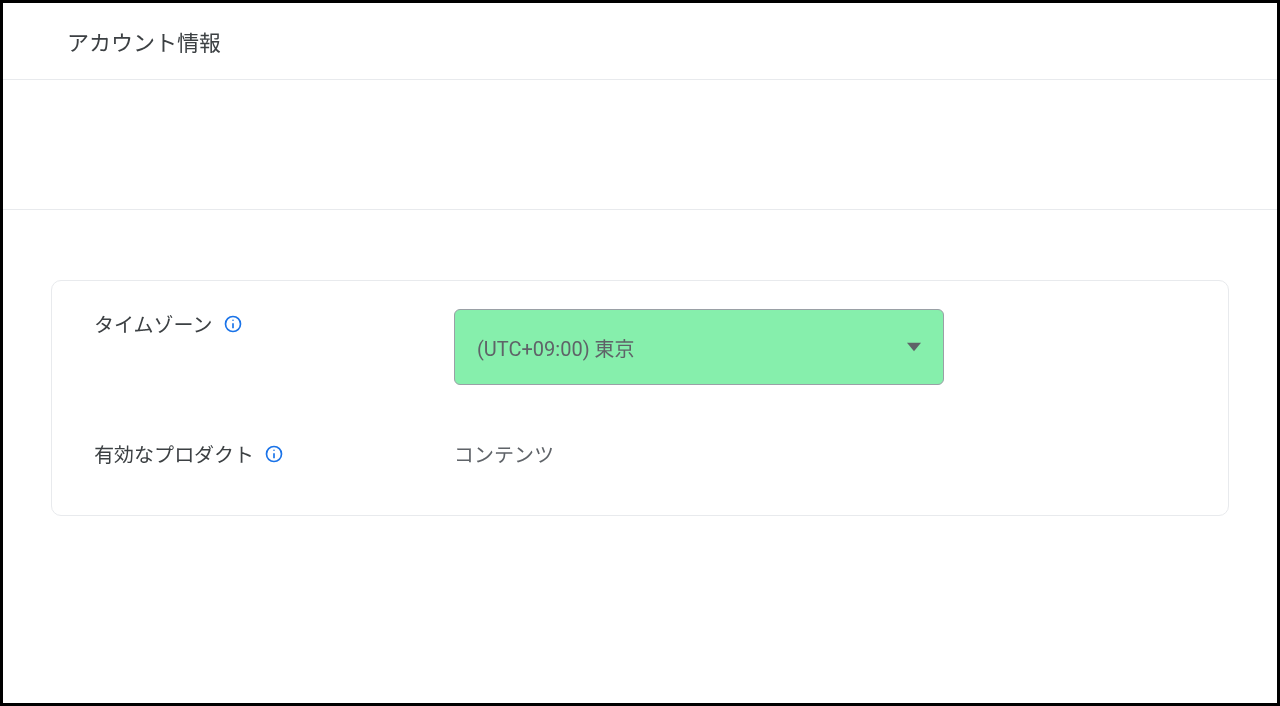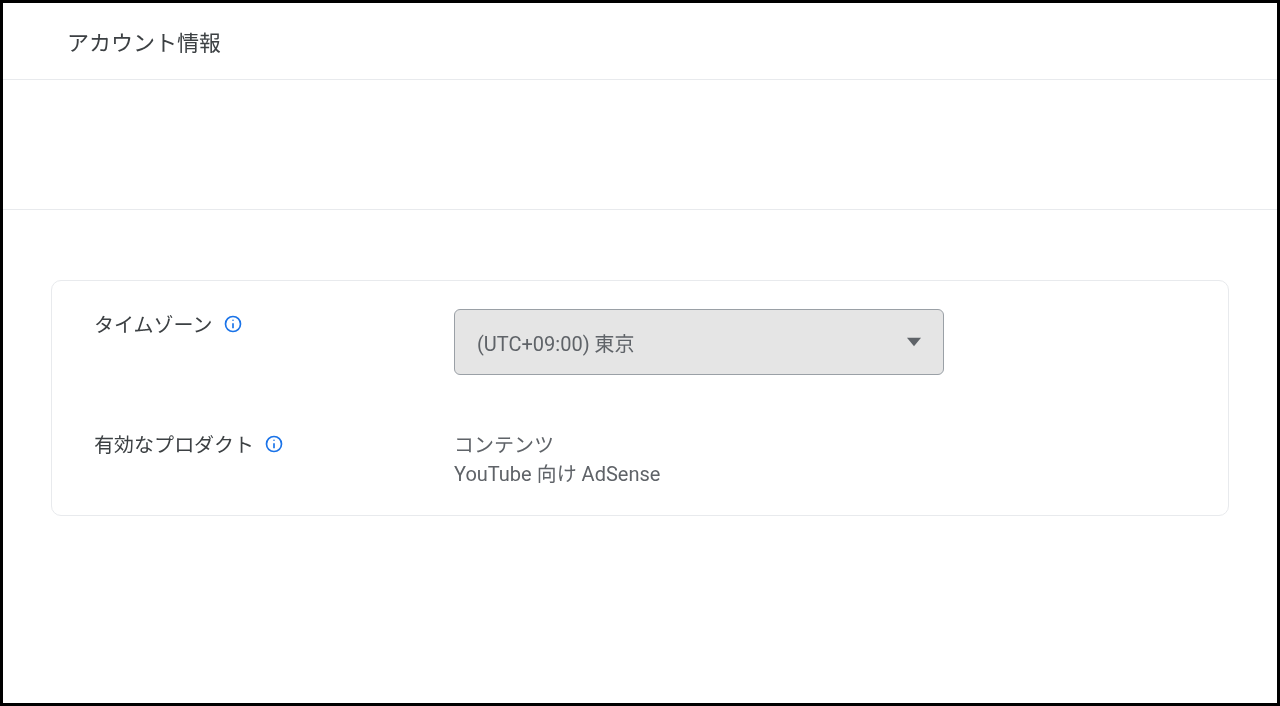--- a/index.html
+++ b/index.html
@@ -68,28 +68,28 @@
       height: 50px;
       border: 6px solid #e53935;
       background: #fff;
       margin-top: -8px;
     }
     .select {
       display: flex;
       align-items: center;
       justify-content: space-between;
       width: 490px;
-      height: 66px;
+      height: 76px;
       border: 1px solid #9aa0a6;
       border-radius: 6px;
       padding: 0 22px;
       color: #5f6368;
       font-size: 20px;
       cursor: pointer;
-      background: #e5e5e5;
+      background: #86efac;
     }
     .dropdown-icon {
       color: #5f6368;
       display: inline-flex;
     }
     .product-list {
       display: flex;
       flex-direction: column;
       font-size: 20px;
       color: #5f6368;
@@ -139,19 +139,18 @@
           <svg width="20" height="20" viewBox="0 0 24 24" fill="none" stroke="currentColor" stroke-width="2">
             <circle cx="12" cy="12" r="9"></circle>
             <line x1="12" y1="11" x2="12" y2="17"></line>
             <circle cx="12" cy="7.5" r="1" fill="currentColor" stroke="none"></circle>
           </svg>
         </span>
       </div>
       <div class="value-col">
         <div class="product-list">
           <span>コンテンツ</span>
-          <span>YouTube 向け AdSense</span>
         </div>
       </div>
     </div>
 
   </div>
 </div>
 
 </body></html>

